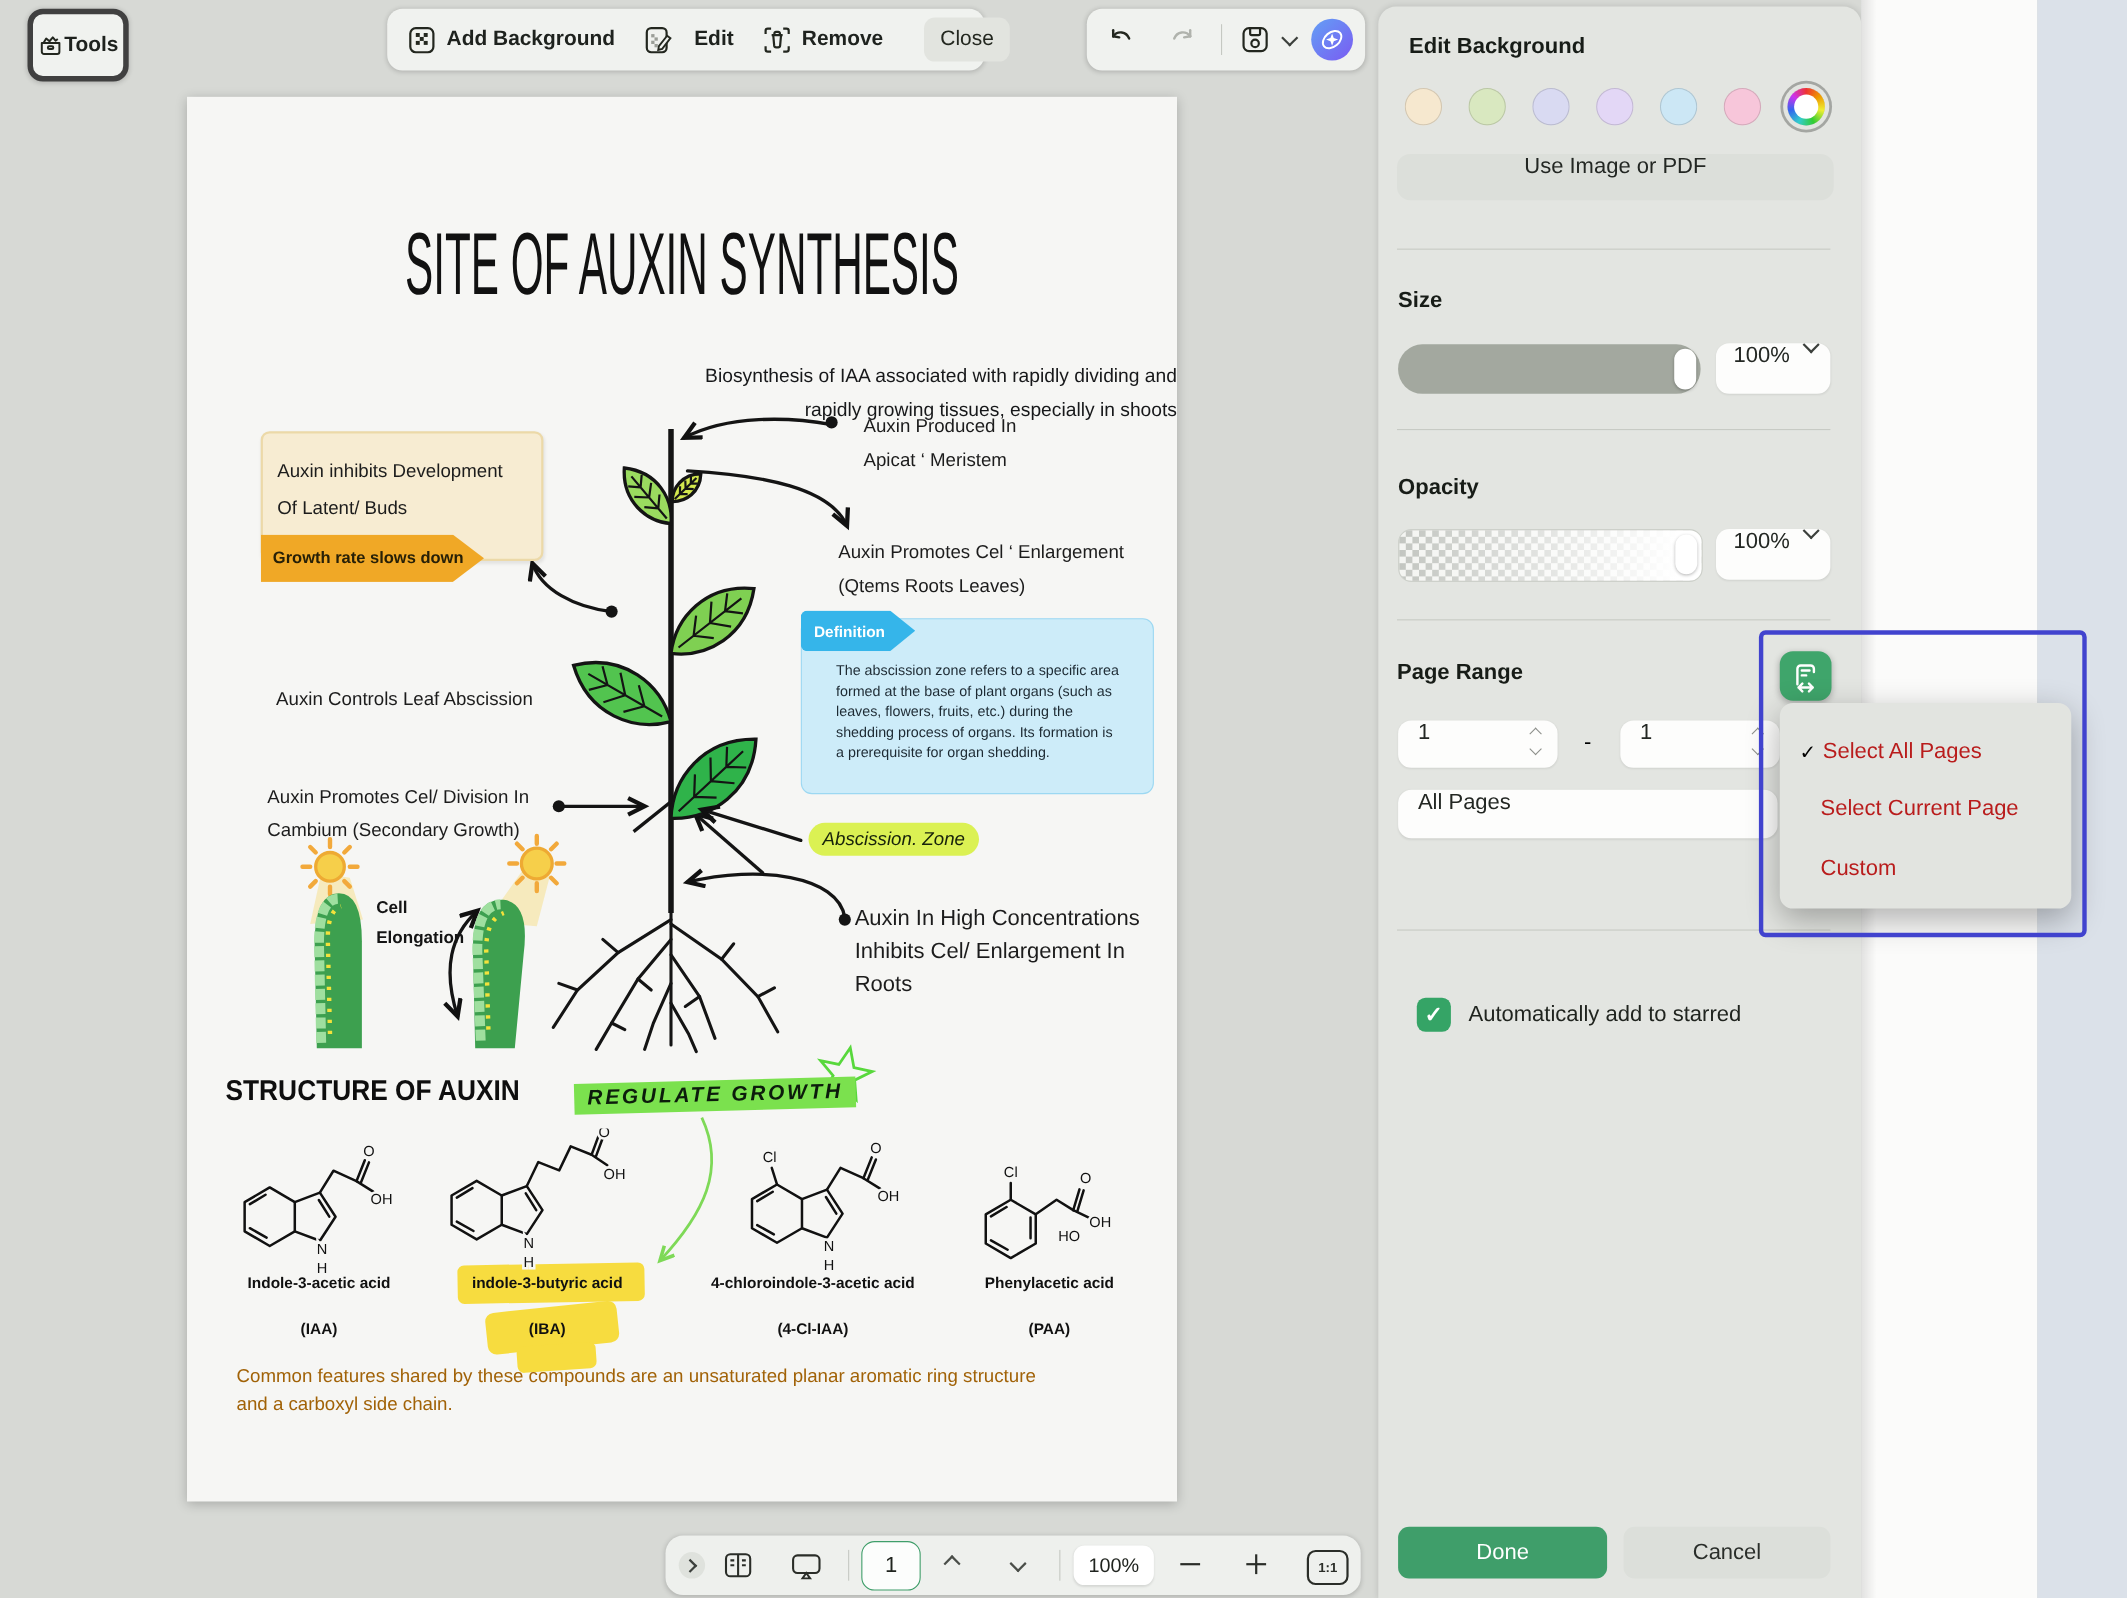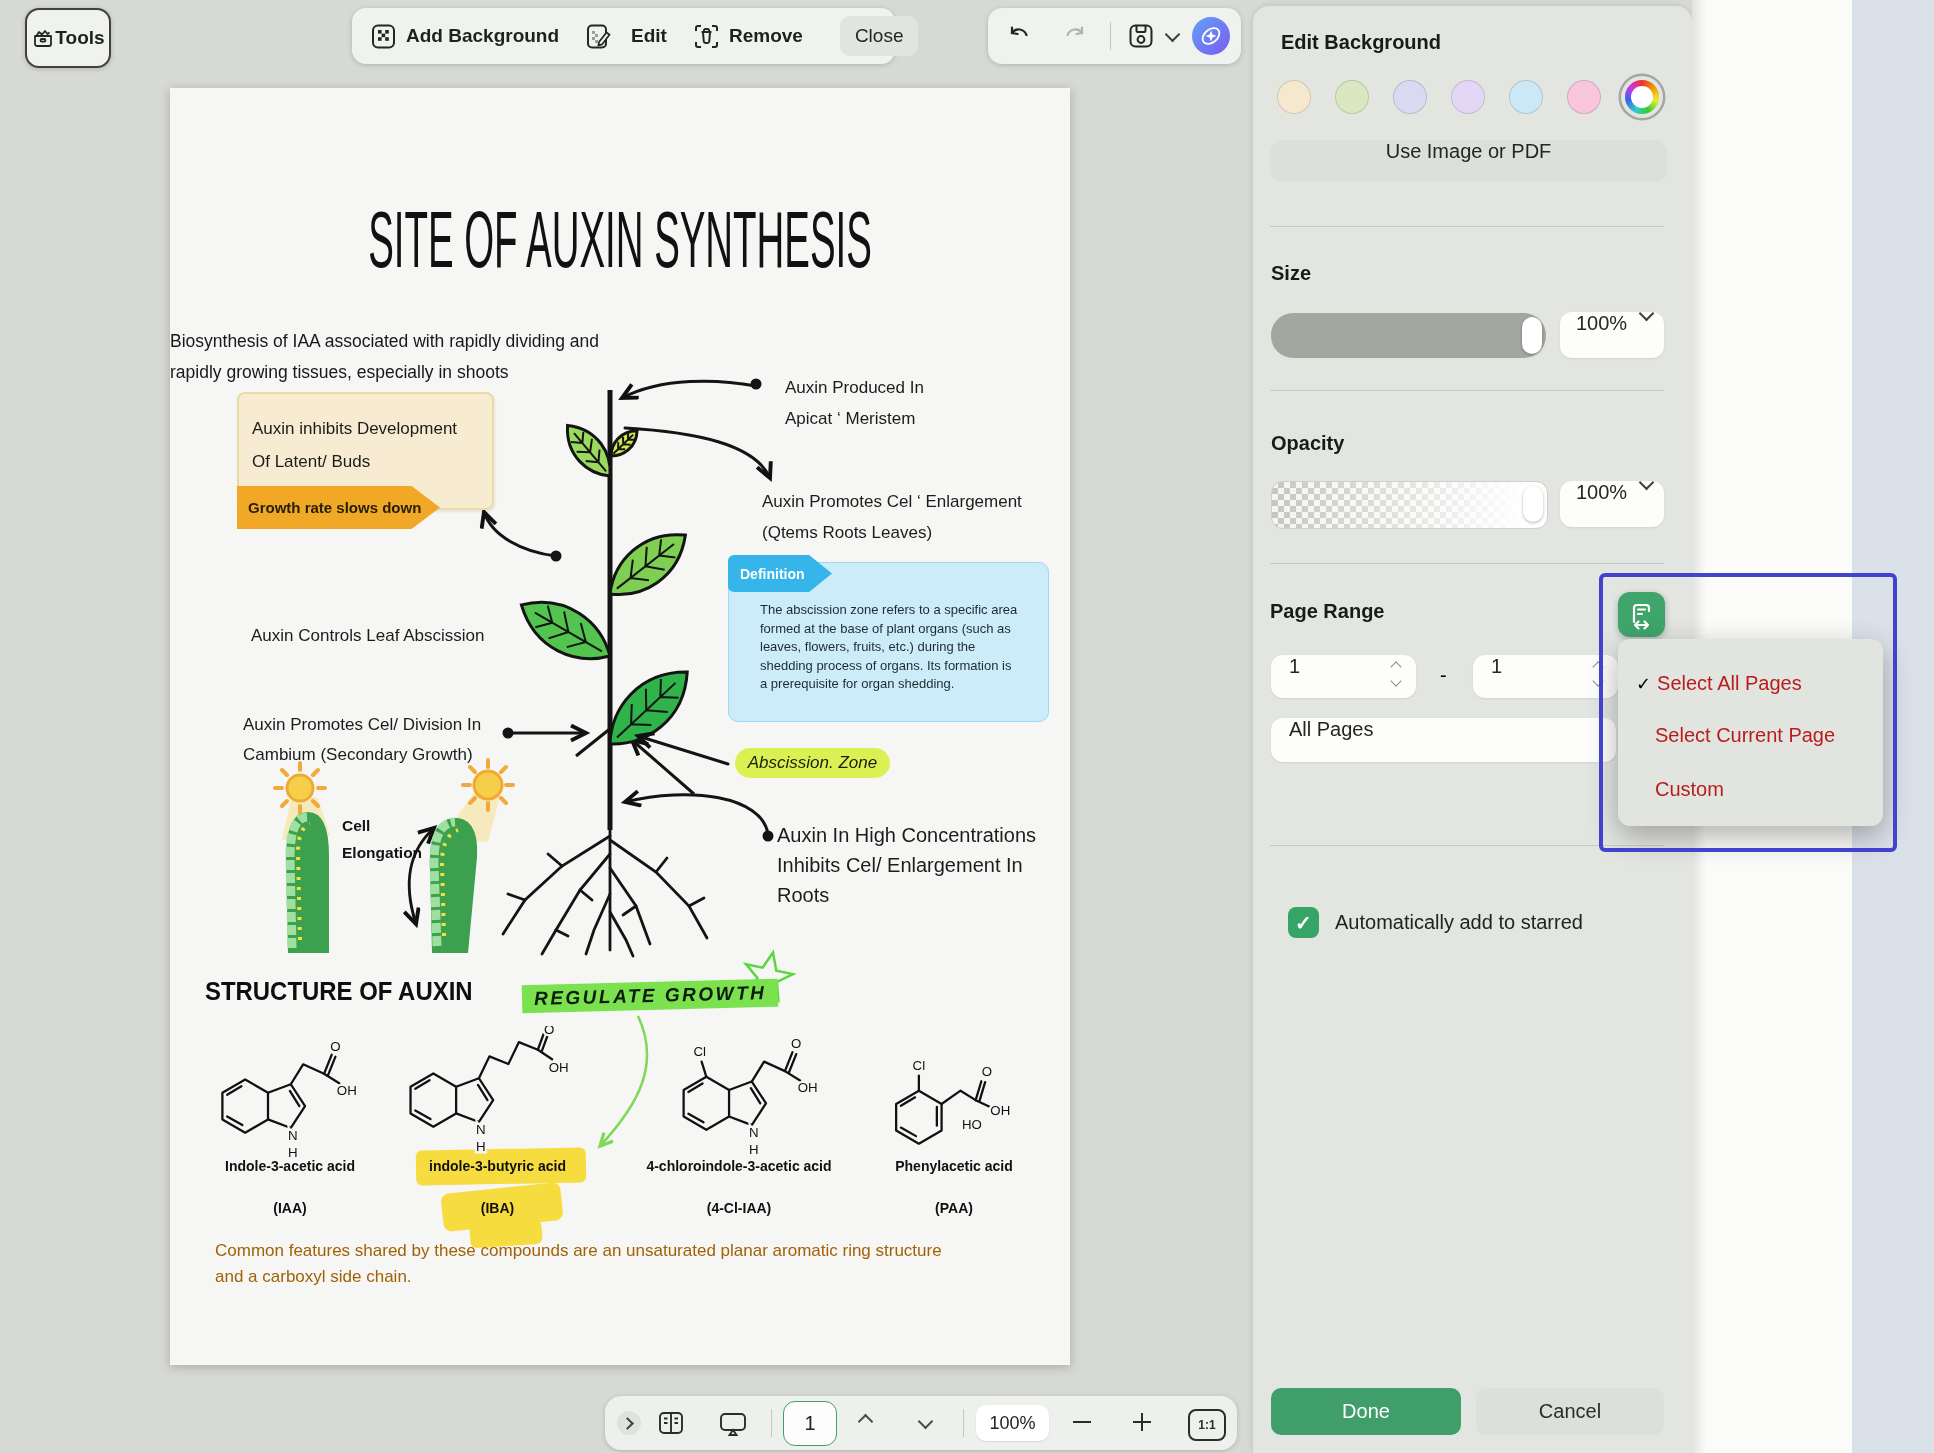--- a/index.html
+++ b/index.html
@@ -21,21 +21,21 @@
   .itxt{position:absolute;font-size:17px;color:#1c1c1c;white-space:nowrap}
   .mname{position:absolute;text-align:center;font-weight:700;font-size:14px;color:#101010}
   .menu-item{font-size:20px;color:#b91c1c}
   svg text{font-family:"Liberation Sans",sans-serif;font-size:14px;fill:#111;paint-order:stroke;stroke:#f6f6f4;stroke-width:5px;font-weight:400}
 </style>
 </head>
 <body>
 
 <div class="app">
 
-  <div class="grp" style="left:25px;width:82px;justify-content:center;gap:0;border:2px solid #404040">
+  <div class="grp" style="left:25px;width:82px;justify-content:center;gap:0;border:5px solid #404040">
     <svg width="24" height="24" viewBox="0 0 24 24">
         <g fill="none" stroke="#23271f" stroke-width="1.8" stroke-linejoin="round">
           <path d="M4,10 h16 v8 a2,2 0 0 1 -2,2 h-12 a2,2 0 0 1 -2,-2 z"></path>
           <path d="M5.5,10 l2.5,-4 3,2.5 3,-3.5 2.5,3 2,-1.5"></path>
           <rect x="9.5" y="13" width="5" height="2.6" rx="1.3"></rect>
         </g>
       </svg>
     <span class="tlabel">Tools</span>
   </div>
 
@@ -115,21 +115,21 @@
           <g fill="none" stroke="#fff" stroke-width="1.8">
             <ellipse cx="19" cy="19" rx="9.5" ry="6.5" transform="rotate(-40 19 19)"></ellipse>
           </g>
           <path d="M19,13.5 l1.5,4 4,1.5 -4,1.5 -1.5,4 -1.5,-4 -4,-1.5 4,-1.5 z" fill="#fff"></path>
         </svg>
     </div>
   </div>
 
   <div class="page">
     <div class="abs" style="left:-100px;top:120px;width:1100px;text-align:center;font-size:80px;line-height:64px;color:#111;transform:scaleX(.48);white-space:nowrap">SITE OF AUXIN SYNTHESIS</div>
-    <div class="abs" style="left:0;top:238px;width:100%;text-align:left;font-size:17.5px;line-height:31px;color:#17181a">
+    <div class="abs" style="left:0;top:238px;width:100%;text-align:right;font-size:17.5px;line-height:31px;color:#17181a">
       <div>Biosynthesis of IAA associated with rapidly dividing and</div>
       <div>rapidly growing tissues, especially in shoots</div>
     </div>
 
     <svg class="abs" style="left:0;top:0" width="900" height="1277" viewBox="0 0 900 1277">
       <defs>
         <path id="leaf" d="M0,0 C-16,-16 -21,-44 0,-66 C21,-44 16,-16 0,0 Z" vector-effect="non-scaling-stroke"></path>
         <path id="veins" d="M0,-6 L0,-56 M0,-18 L-9,-27 M0,-18 L9,-27 M0,-31 L-10,-40 M0,-31 L10,-40 M0,-43 L-8,-51 M0,-43 L8,-51" vector-effect="non-scaling-stroke"></path>
         <marker id="ah" markerWidth="10" markerHeight="10" refX="5.5" refY="3" orient="auto">
             <path d="M0.5,0.5 L5.5,3 L0.5,5.5" fill="none" stroke="#111" stroke-width="1.3"></path>

